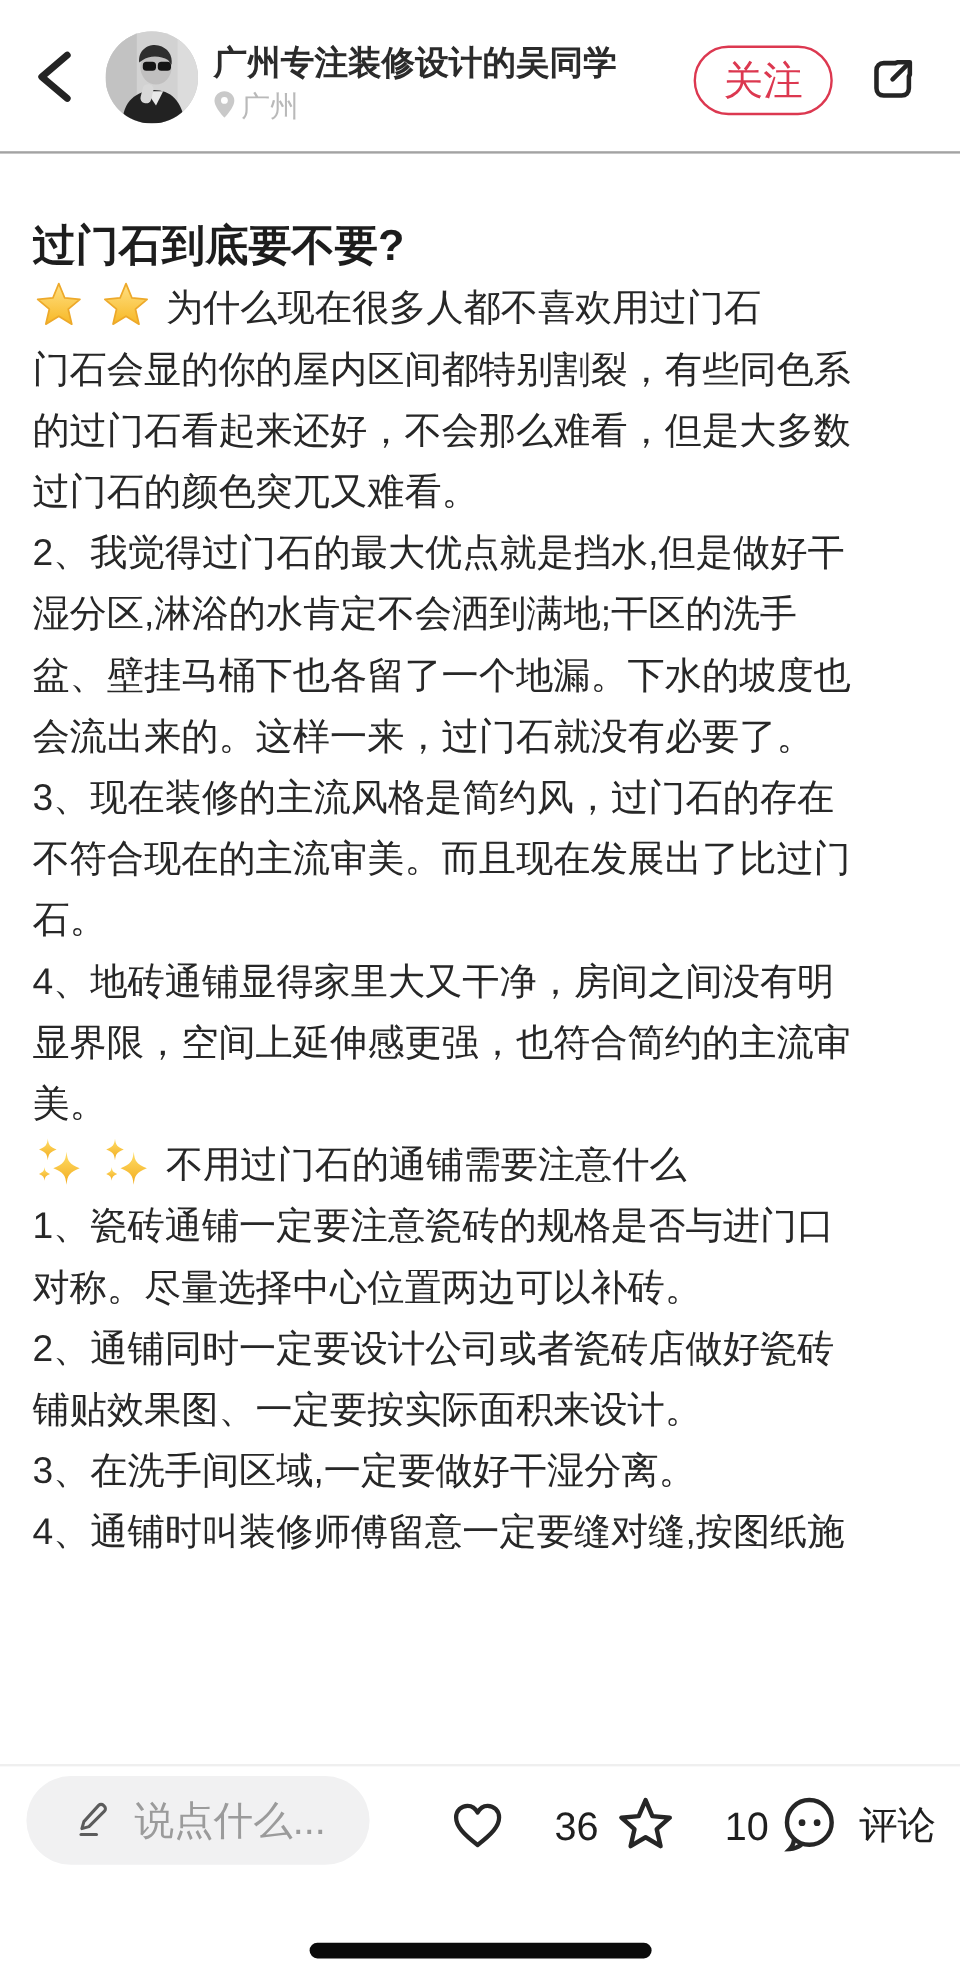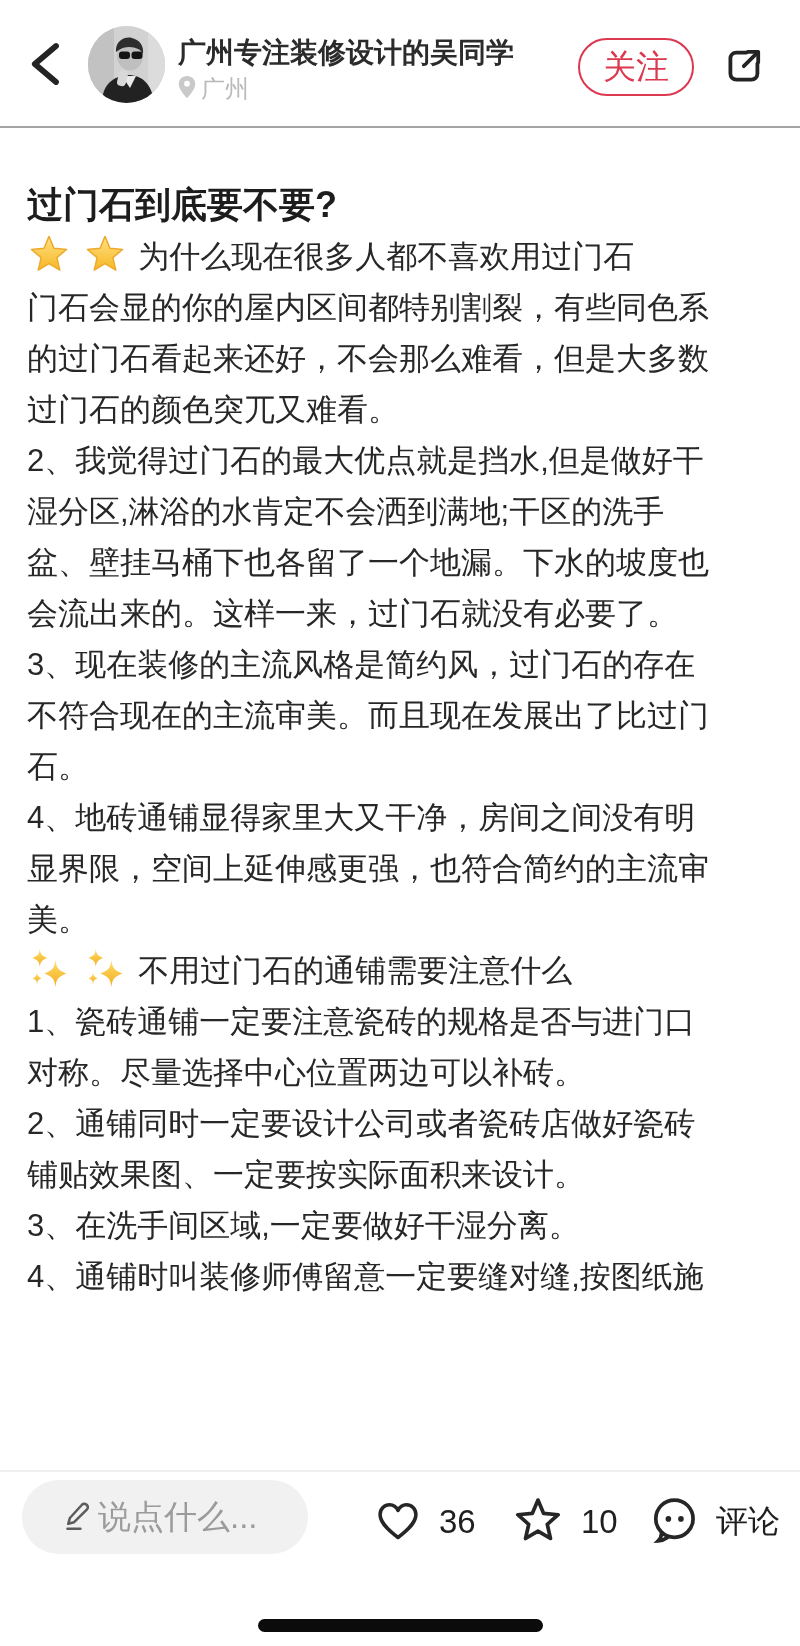--- a/index.html
+++ b/index.html
@@ -22,24 +22,24 @@
   .share-btn{position:absolute;left:720px;top:42px;width:48px;height:48px;}
   
   .content{position:absolute;top:0;left:0;width:800px;box-sizing:border-box;padding:143px 27px 0;}
   .post-title{font-size:36px;height:52px;line-height:52px;font-weight:700;color:#1d1d1d;white-space:nowrap;margin-top:36px;}
   .line{height:51px;line-height:51px;font-size:31px;color:#272727;white-space:nowrap;overflow:hidden;}
   .emoji{width:44px;height:44px;vertical-align:-9px;margin-right:3px;display:inline-block;}
   
   .action-bar{position:absolute;top:1470px;left:0;width:800px;height:176px;background:#fff;
     border-top:2px solid #efefef;box-sizing:border-box;z-index:6;}
   .comment-pill{position:absolute;left:22px;top:8px;width:286px;height:74px;border-radius:37px;
-    background:#f1f1f2;display:flex;align-items:center;box-sizing:border-box;padding-left:38px;gap:2px;}
+    background:#f1f1f2;display:flex;align-items:center;box-sizing:border-box;padding-left:38px;gap:16px;}
   .comment-pill-text{font-size:33px;color:#9b9b9b;}
   .engage{position:absolute;top:24px;height:52px;display:flex;align-items:center;gap:16px;}
-  .engage .count{font-size:33px;color:#1f1f1f;}
+  .engage .count{font-size:33px;color:#1f1f1f;margin-left:23px;}
   .engage .label{font-size:32px;color:#1f1f1f;text-align:right;}
   .eg-like{left:373px;} .eg-collect{left:511px;} .eg-comment{left:648px;}
   .home-indicator{position:absolute;left:258px;top:147px;width:285px;height:13px;border-radius:7px;background:#0b0b0b;}
 </style>
 </head>
 <body>
 
 <div class="header">
 
   <div class="back-btn">

